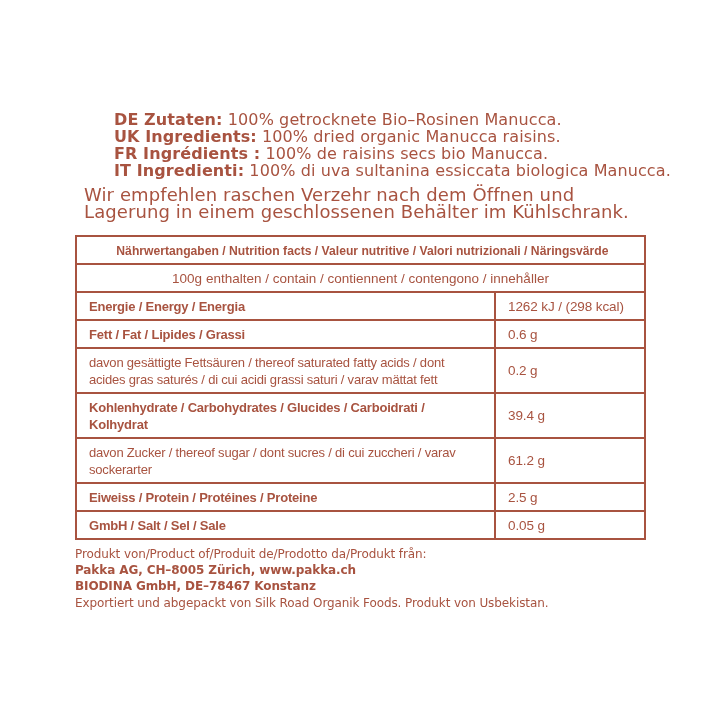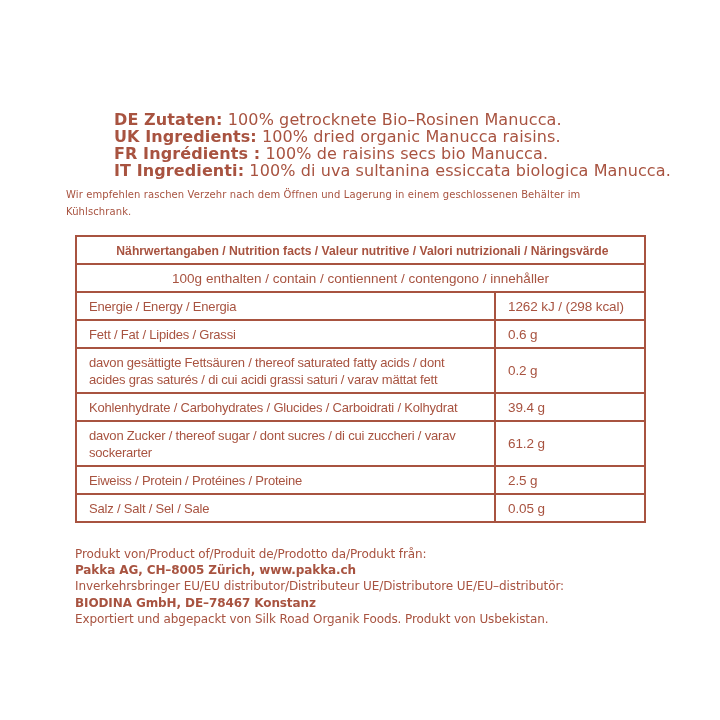--- a/index.html
+++ b/index.html
@@ -21,24 +21,24 @@
     font-size: 16px;
     line-height: 17px;
     letter-spacing: 0.1px;
     white-space: nowrap;
     margin-left: 39px;
   }
   .ingredient-line .pfx { font-weight: bold; }
   
   .storage {
     position: absolute;
-    left: 66px;
+    left: 84px;
     top: 186px;
     max-width: 560px;
-    font-size: 10px;
+    font-size: 18px;
     line-height: 17px;
     letter-spacing: 0.1px;
   }
   
   table.nutrition {
     position: absolute;
     left: 75px;
     top: 235px;
     width: 569px;
     border-collapse: collapse;
@@ -55,21 +55,21 @@
   }
   td.t-head { text-align: center; font-weight: bold; padding: 5px 2px; margin-top: 16px; }
   td.t-sub  { text-align: center; padding: 5px 2px; }
   .fit {
     display: inline-block;
     white-space: nowrap;
     transform: scaleX(0.9);
     transform-origin: 50% 50%;
   }
   td.lbl { font-size: 13px; letter-spacing: -0.2px; }
-  td.lbl.bold { font-weight: normal; }
+  td.lbl.bold { font-weight: bold; }
   td.val { white-space: nowrap; letter-spacing: -0.1px; }
   
   .footer {
     position: absolute;
     left: 75px;
     top: 546px;
     font-size: 12px;
     line-height: 16.2px;
     letter-spacing: -0.1px;
     white-space: nowrap;
@@ -130,27 +130,26 @@
       </tr>
       <tr>
         <td class="lbl">davon Zucker / thereof sugar / dont sucres / di cui zuccheri / varav sockerarter</td>
         <td class="val">61.2 g</td>
       </tr>
       <tr>
         <td class="lbl bold">Eiweiss / Protein / Protéines / Proteine</td>
         <td class="val">2.5 g</td>
       </tr>
       <tr>
-        <td class="lbl bold">Salz / Salt / Sel / Sale</td>
+        <td class="lbl bold">GmbH / Salt / Sel / Sale</td>
         <td class="val">0.05 g</td>
       </tr>
     </tbody>
   </table>
 
   <div class="footer">
     <div>Produkt von/Product of/Produit de/Prodotto da/Produkt från:</div>
     <div class="bold">Pakka AG, CH–8005 Zürich, www.pakka.ch</div>
-    <div>Inverkehrsbringer EU/EU distributor/Distributeur UE/Distributore UE/EU–distributör:</div>
     <div class="bold">BIODINA GmbH, DE–78467 Konstanz</div>
     <div>Exportiert und abgepackt von Silk Road Organik Foods. Produkt von Usbekistan.</div>
   </div>
 
 </div>
 
 </body></html>

